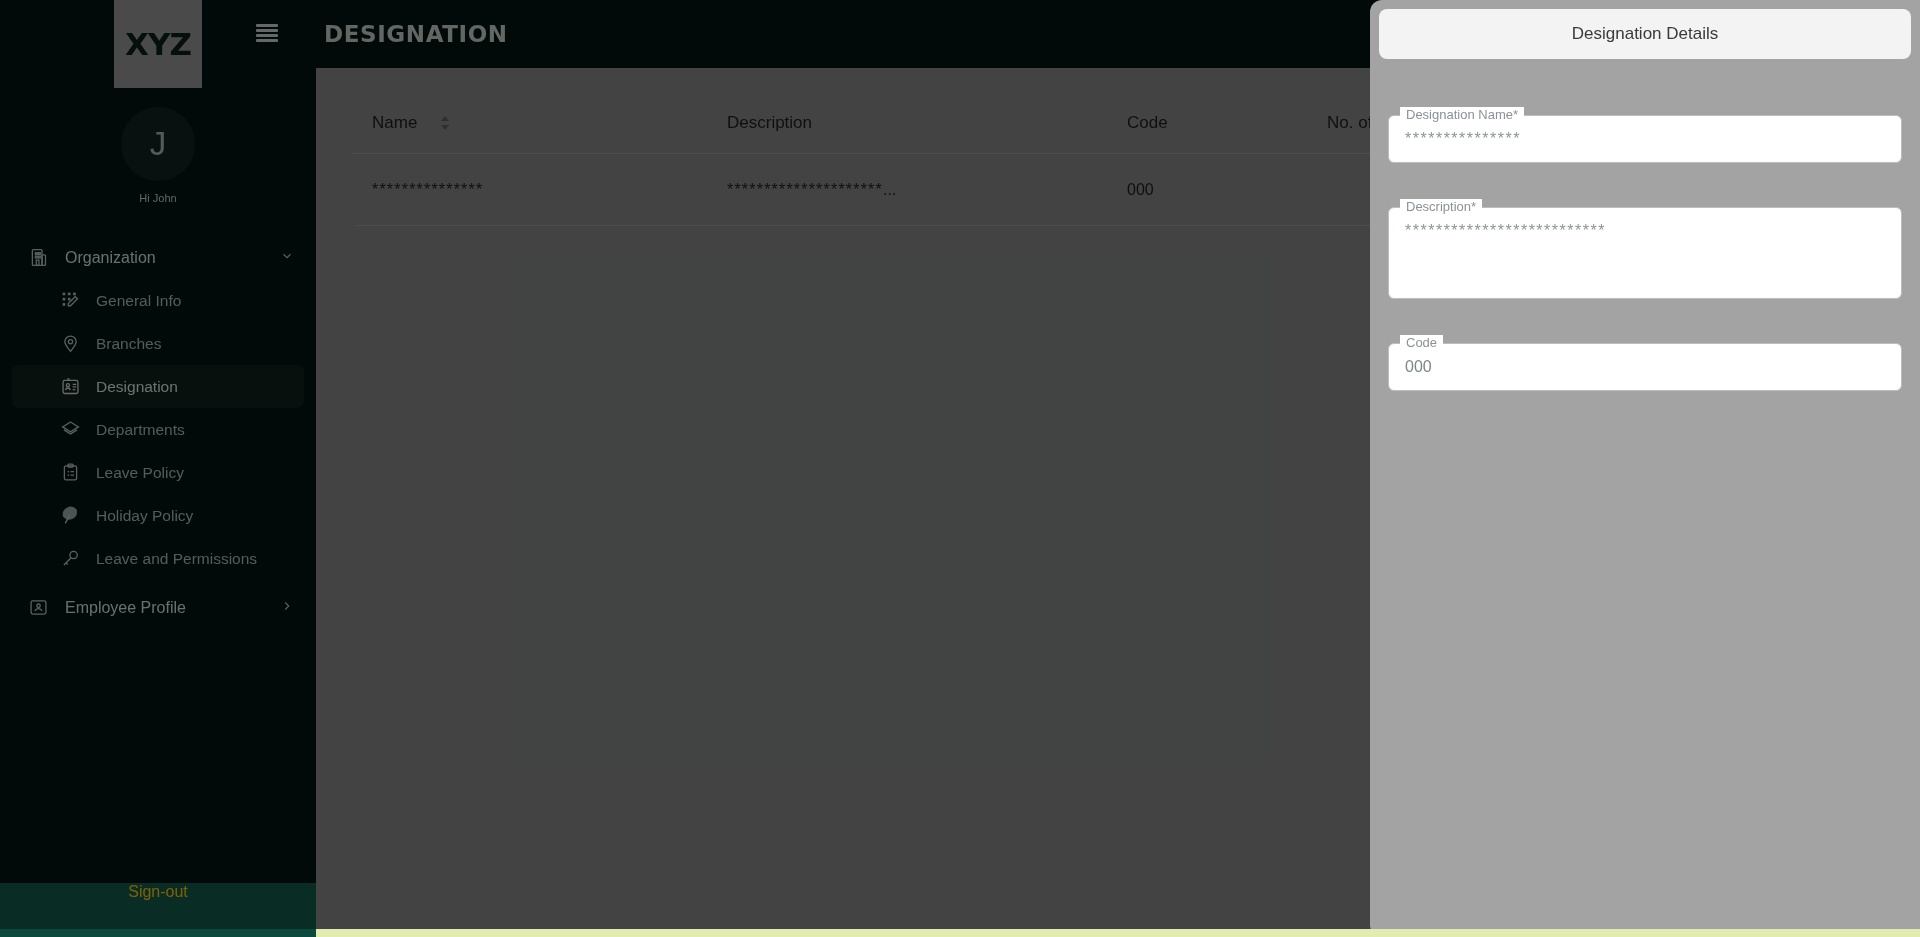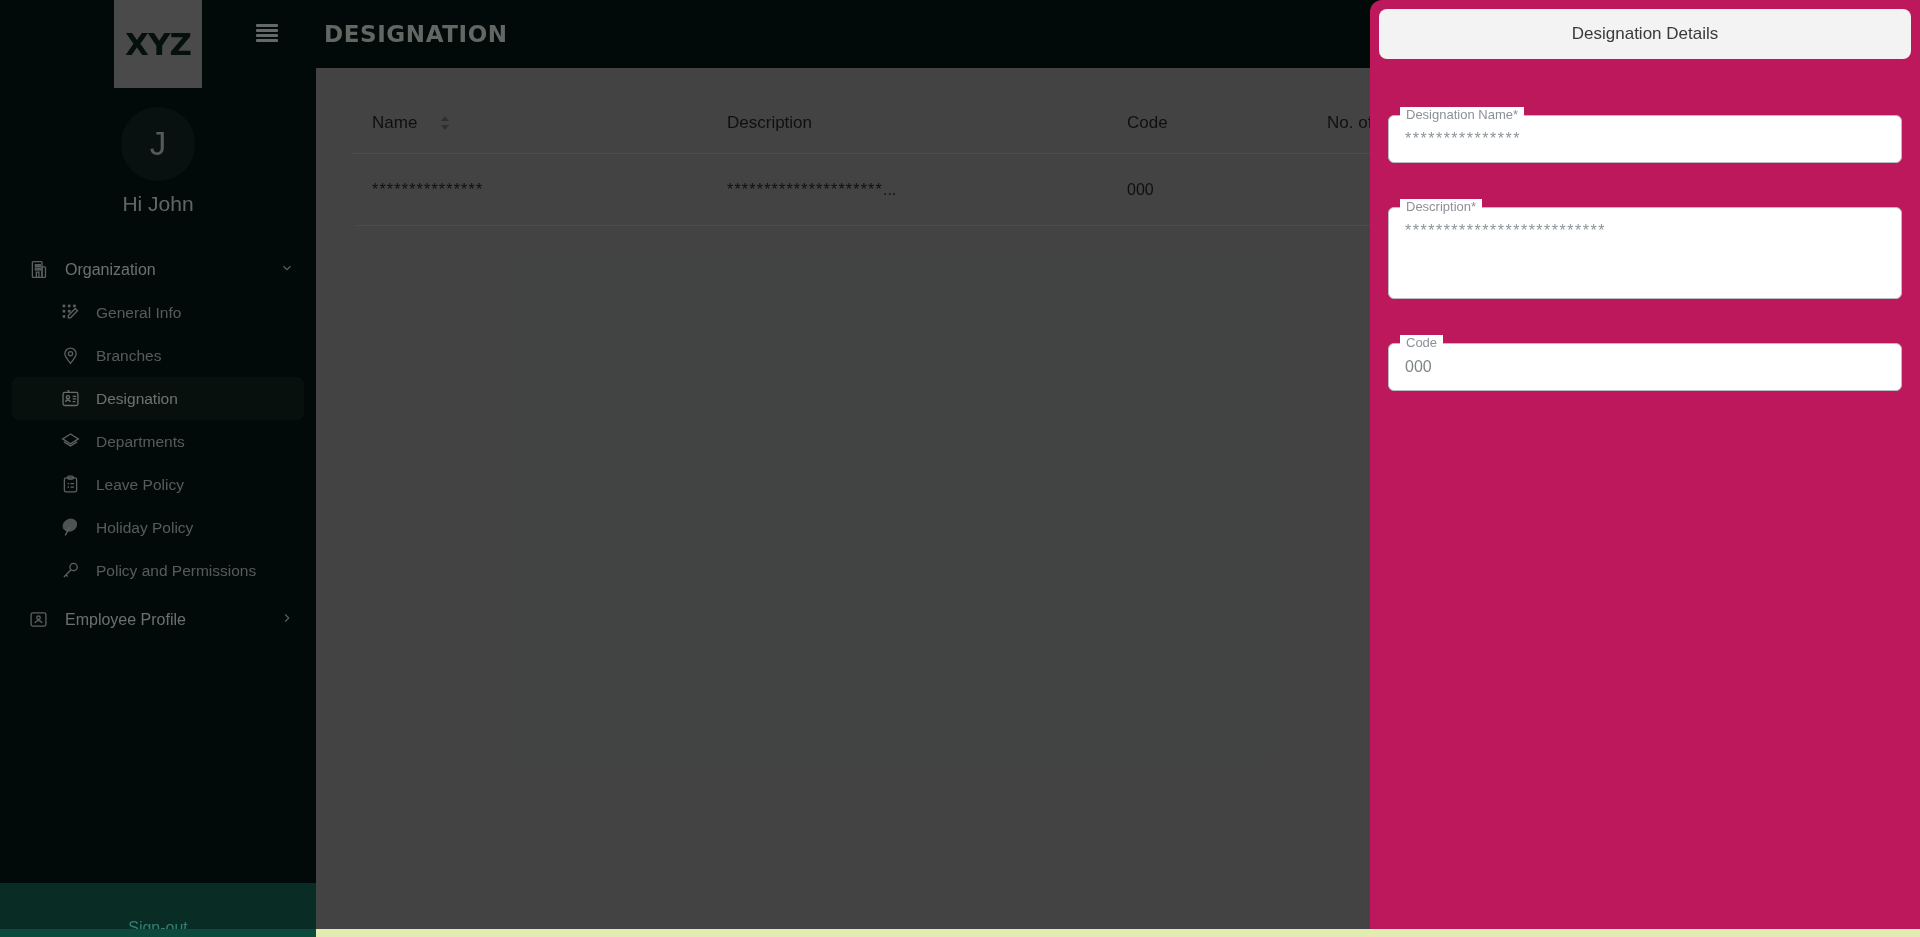--- a/index.html
+++ b/index.html
@@ -29,21 +29,21 @@
   }
   .logo-glyph { font-size: 31px; font-weight: 700; color: #0b1f18; letter-spacing: -1px;
      font-family: "DejaVu Sans", sans-serif; }
   .avatar {
     width: 74px; height: 74px; border-radius: 50%;
     background: #10211c;
     display: flex; align-items: center; justify-content: center;
     margin: 19px auto 0 auto;
   }
   .avatar-letter { font-size: 33px; color: #9aa6a2; font-weight: 400; }
-  .greeting { text-align: center; color: #b3bdb9; font-size: 21px; margin-top: 11px; }
+  .greeting { text-align: center; color: #b3bdb9; font-size: 11px; margin-top: 11px; }
 
   .nav { margin-top: 32px; flex: 1; }
   .nav-group-header {
     display: flex; align-items: center;
     padding: 11px 22px 11px 28px;
     color: #c5cecb; font-size: 16px; cursor: pointer;
   }
   .nav-group-header .label { flex: 1; margin-left: 16px; }
   .nav-item {
     display: flex; align-items: center;
@@ -54,22 +54,22 @@
     position: relative;
   }
   .nav-item.active { background: #101f1a; color: #c9d2cf; }
   .nav-item .label { margin-left: 15px; }
   .nav-icon { width: 21px; height: 21px; flex: 0 0 21px; display:block; }
   .nav-icon svg { width: 21px; height: 21px; display: block; }
   .chev { margin-left: auto; color: #9ea8a5; font-size: 13px; }
 
   .signout {
     height: 54px; background: #115245;
-    display: flex; align-items: flex-end; justify-content: center;
-    color: #5eead4; font-size: 16px; cursor: pointer;
+    display: flex; align-items: flex-start; justify-content: center;
+    color: #eab308; font-size: 16px; cursor: pointer;
   }
 
   
   .topbar {
     position: absolute; left: 316px; top: 0;
     width: 1604px; height: 68px;
     background: #03140f;
     display: flex; align-items: center;
   }
   .hamburger {
@@ -132,21 +132,21 @@
   .scrim {
     position: absolute; left: 0; top: 0; width: 1920px; height: 937px;
     background: rgba(0,0,0,0.46);
     z-index: 20;
   }
 
   
   .panel {
     position: absolute; right: 0; top: 0;
     width: 550px; height: 937px;
-    background: #be185d;
+    background: #a3a3a3;
     border-top-left-radius: 12px;
     border-bottom-left-radius: 12px;
     z-index: 30;
     padding: 0;
   }
   .panel-header {
     margin: 9px 9px 0 9px;
     height: 50px; background: #f3f3f3;
     border-radius: 8px;
     display: flex; align-items: center; justify-content: center;
@@ -294,21 +294,21 @@
       </div>
 
       <div class="nav-item">
         <span class="nav-icon">
           <svg viewBox="0 0 24 24" fill="none" stroke="#a8b2af" stroke-width="1.5">
             <circle cx="15.5" cy="8" r="4.2"></circle>
             <path d="M12.6 11.1L4.5 19.5"></path>
             <path d="M7 17l1.8 1.8"></path>
           </svg>
         </span>
-        <span class="label">Policy and Permissions</span>
+        <span class="label">Leave and Permissions</span>
       </div>
 
       <div class="nav-group-header" style="margin-top:6px;">
         <span class="nav-icon">
           <svg viewBox="0 0 24 24" fill="none" stroke="#a8b2af" stroke-width="1.5">
             <rect x="3.5" y="4.5" width="17" height="15" rx="2"></rect>
             <circle cx="12" cy="10" r="2"></circle>
             <path d="M8 16c.8-2 2.3-2.8 4-2.8S15.2 14 16 16"></path>
           </svg>
         </span>

